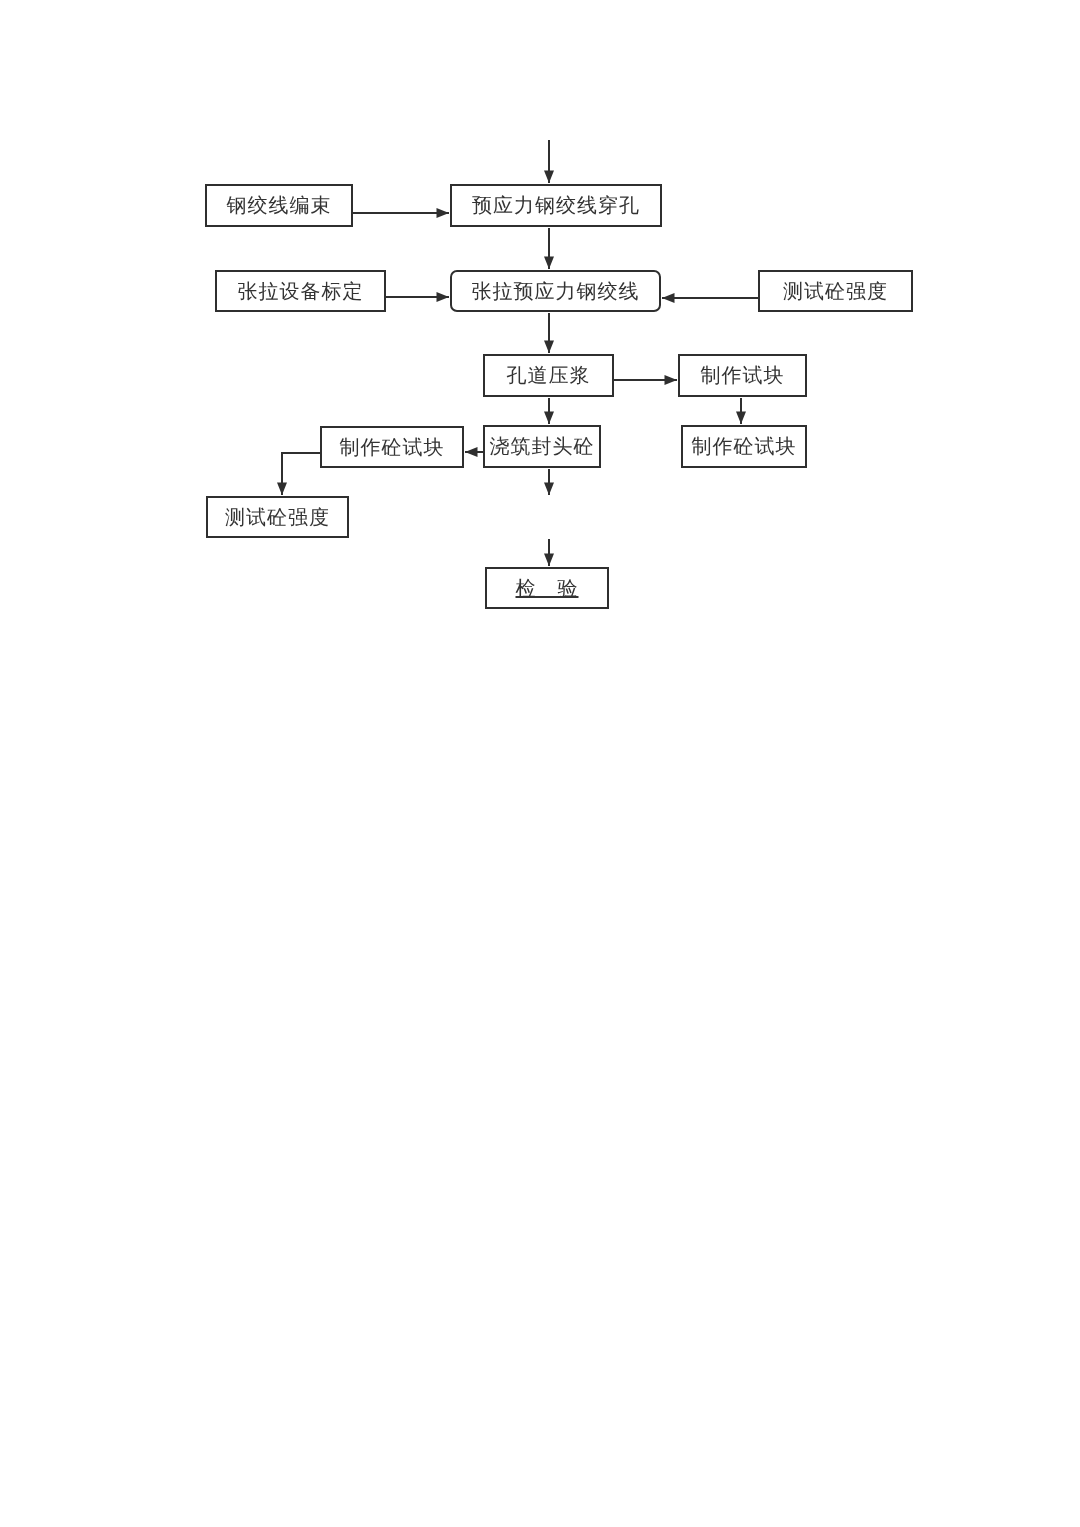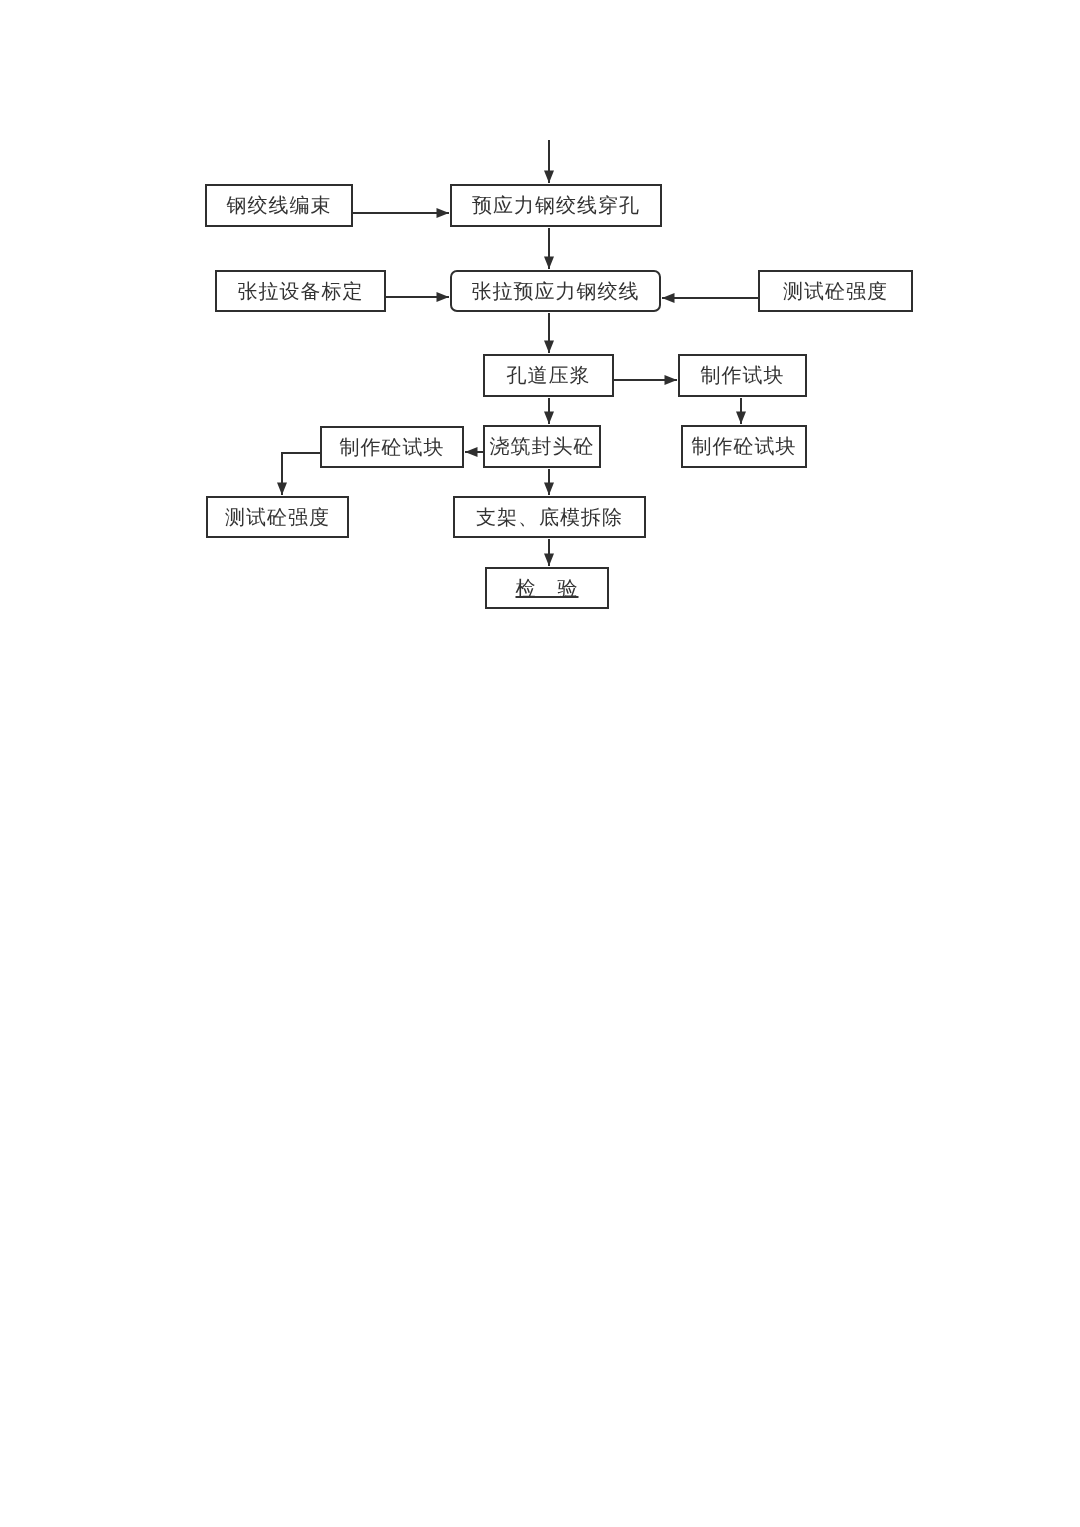--- a/index.html
+++ b/index.html
@@ -74,17 +74,16 @@
     <div class="node n-strand-threading">预应力钢绞线穿孔</div>
     <div class="node n-jack-calibration">张拉设备标定</div>
     <div class="node n-tension-strands">张拉预应力钢绞线</div>
     <div class="node n-test-conc-right">测试砼强度</div>
     <div class="node n-duct-grouting">孔道压浆</div>
     <div class="node n-make-test-block">制作试块</div>
     <div class="node n-make-conc-block">制作砼试块</div>
     <div class="node n-pour-end-conc">浇筑封头砼</div>
     <div class="node n-test-strength-mid">制作砼试块</div>
     <div class="node n-test-conc-left">测试砼强度</div>
-    <div class="node n-remove-formwork">支架、底模拆除</div>
     <div class="node n-inspection">检　验</div>
 
   </div>
 </div>
 
 </body></html>

